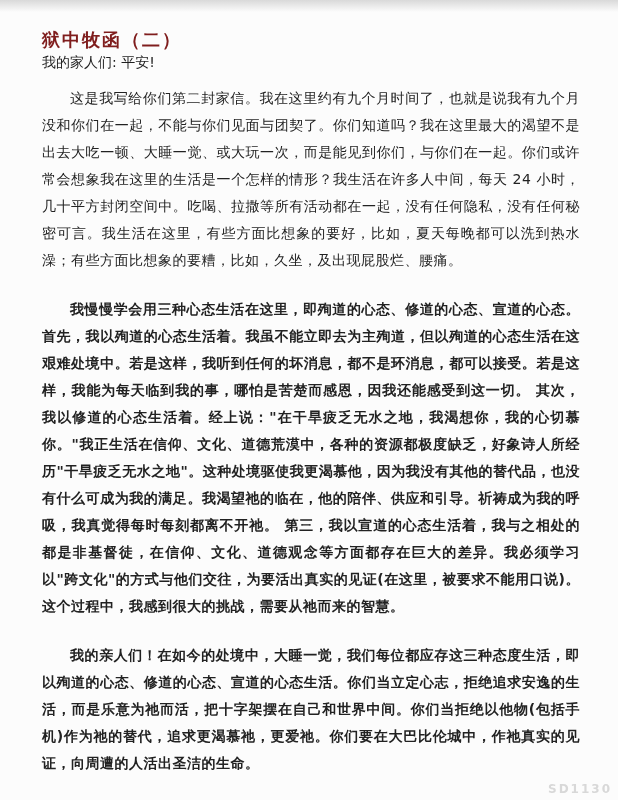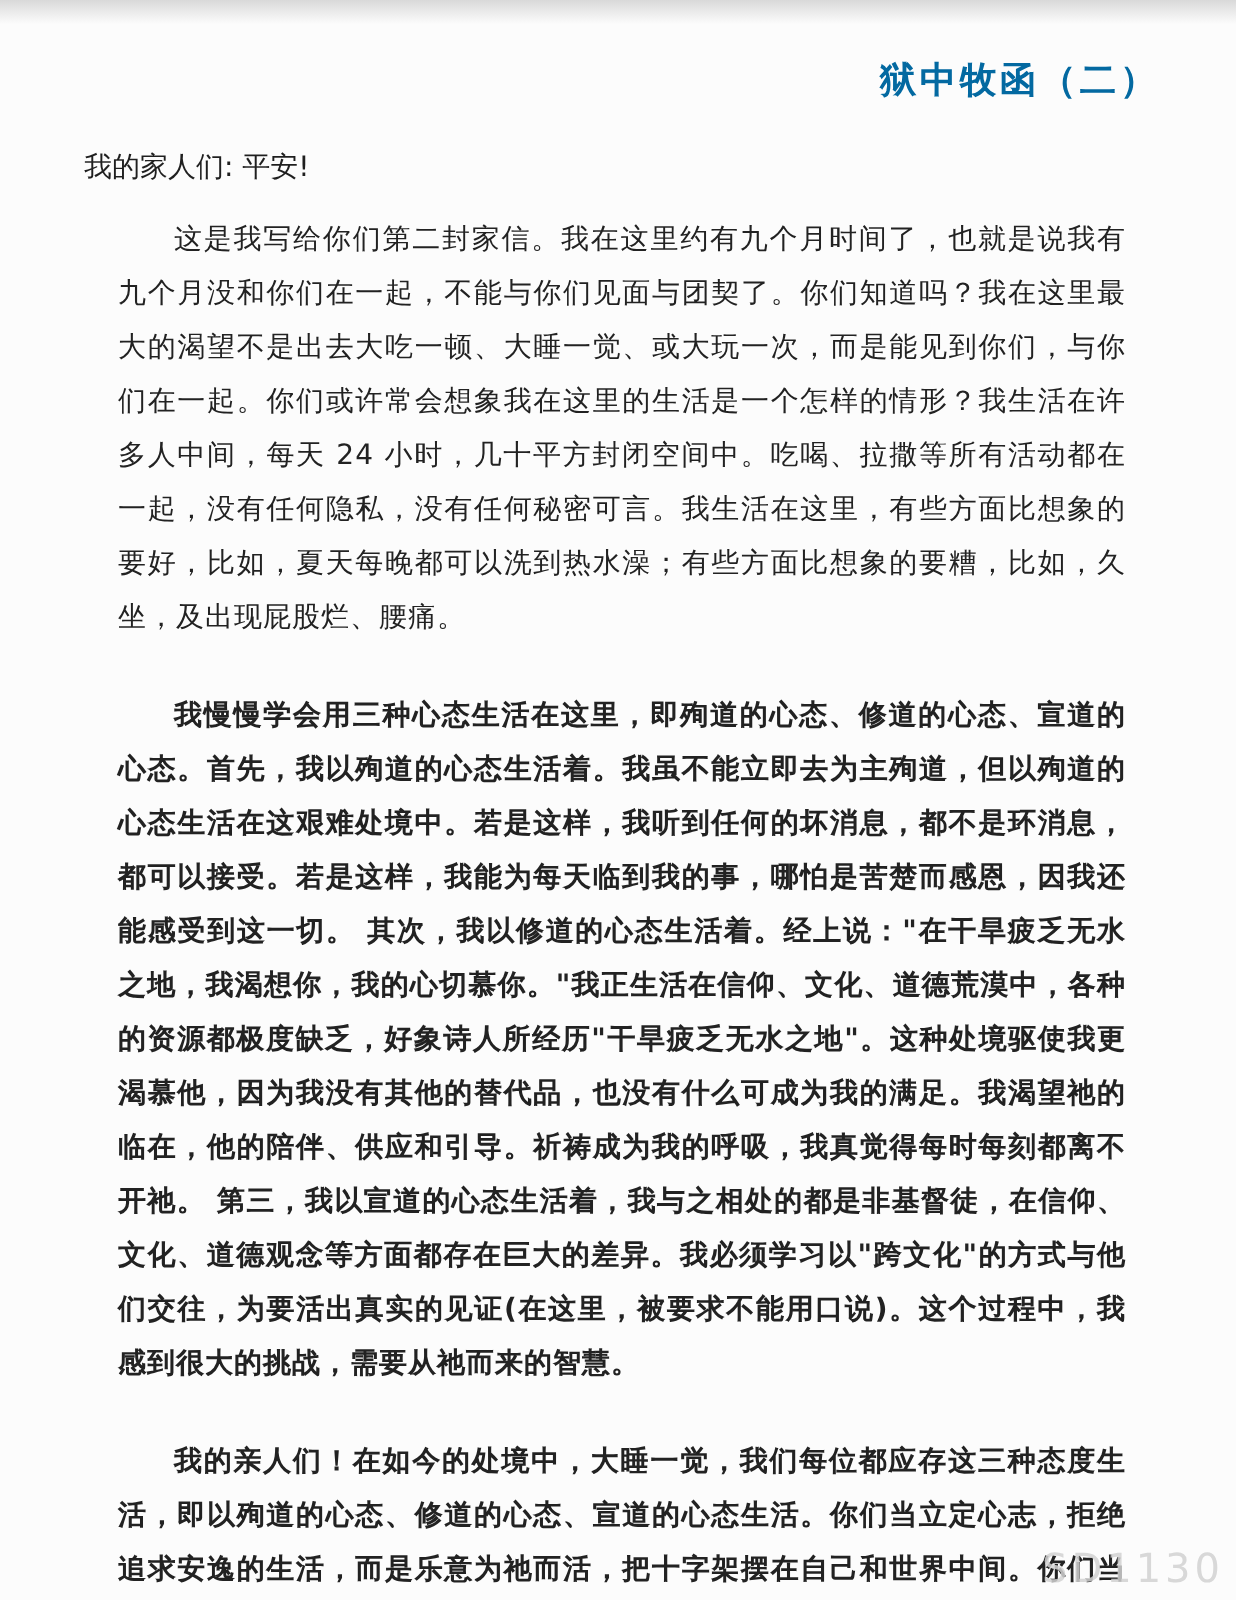--- a/index.html
+++ b/index.html
@@ -23,52 +23,51 @@
     pointer-events: none;
   }
   .page {
     position: relative;
     width: 618px;
     height: 800px;
     box-sizing: border-box;
     padding: 28px 38px 0 42px;
   }
   .doc-title {
-    text-align: right;
+    text-align: left;
     font-size: 18px;
     font-weight: bold;
     letter-spacing: 2px;
     margin: 0 0 0 0;
-    color: #0369a1;
+    color: #7f1d1d;
   }
   .salutation {
-    margin-top: 22px;
     font-size: 14px;
     line-height: 20px;
   }
   .body-paragraph {
-    margin: 17px;
+    margin: 0;
     margin-top: 13px;
     font-size: 14px;
     line-height: 27px;
     text-align: justify;
     text-indent: 2em;
     letter-spacing: 0.5px;
     color: #222222;
   }
   .body-paragraph.spaced {
     margin-top: 22px;
     font-weight: bold;
   }
   .watermark {
     position: absolute;
     right: 6px;
     bottom: 4px;
-    font-size: 20px;
-    font-weight: normal;
+    font-size: 12px;
+    font-weight: bold;
     color: #d2d2d2;
     opacity: 0.85;
     letter-spacing: 2px;
     pointer-events: none;
   }
 </style>
 </head>
 <body>
 
 <div class="page">

